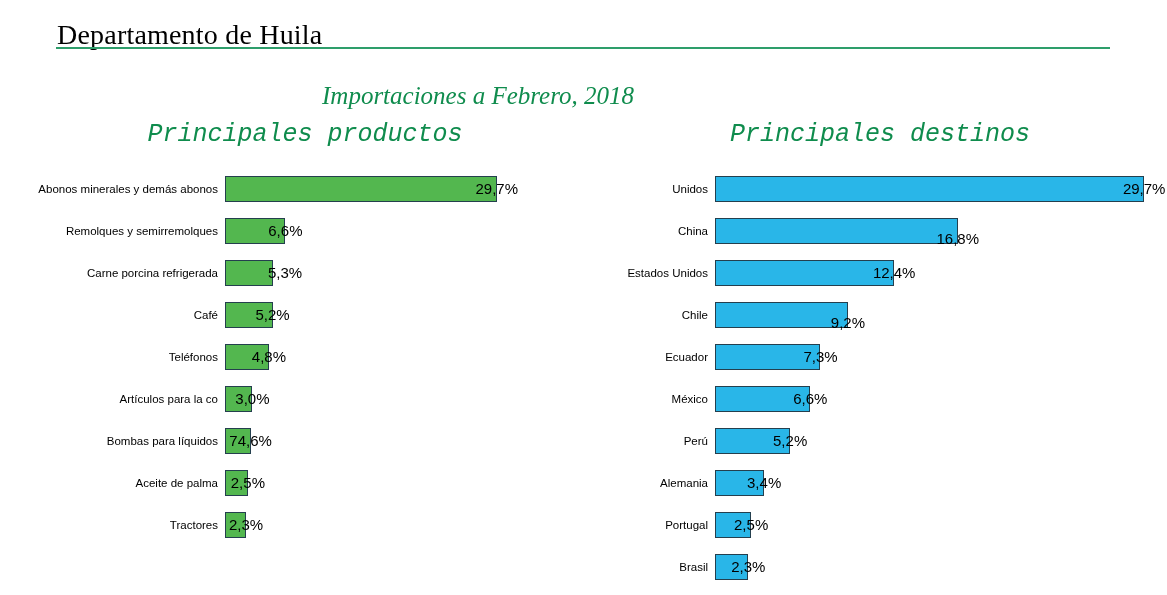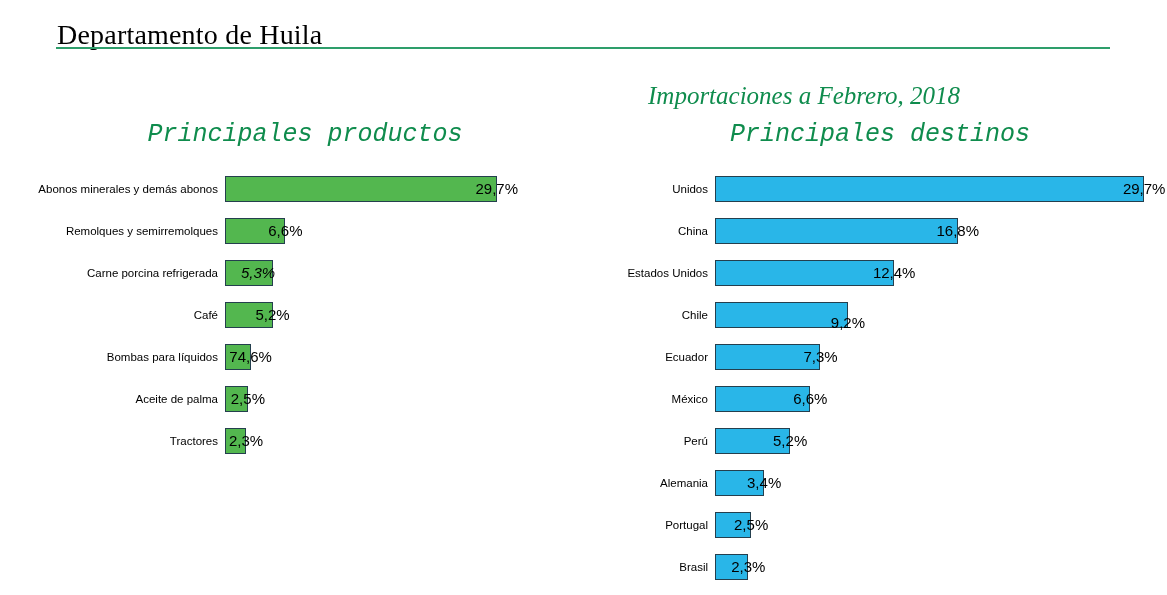--- a/index.html
+++ b/index.html
@@ -31,24 +31,24 @@
     position: absolute;
     left: 56px;
     top: 47px;
     width: 1054px;
     height: 2px;
     background: #2e9e6b;
   }
 
   #subtitle {
     position: absolute;
-    left: 12px;
+    left: 4px;
     top: 82px;
     width: 948px;
-    text-align: right;
+    text-align: center;
     font-family: "Liberation Serif", serif;
     font-style: italic;
     font-size: 25px;
     color: #0f8c4d;
     white-space: nowrap;
   }
 
   .panel-heading {
     position: absolute;
     top: 120px;
@@ -141,31 +141,45 @@
       <div class="cat-label">Remolques y semirremolques</div>
       <div class="bar-track">
         <div class="bar bar-green" style="width: 60.39px;"></div>
         <div class="bar-value" style="left: 60.39px;">6,6%</div>
       </div>
     </div>
     <div class="bar-row">
       <div class="cat-label">Carne porcina refrigerada</div>
       <div class="bar-track">
         <div class="bar bar-green" style="width: 48.495px;"></div>
-        <div class="bar-value" style="left: 33px; font-style: italic;">5,3%</div>
+        <div class="bar-value" style="left: 60px;">5,3%</div>
       </div>
     </div>
     <div class="bar-row">
       <div class="cat-label">Café</div>
       <div class="bar-track">
         <div class="bar bar-green" style="width: 47.58px;"></div>
         <div class="bar-value" style="left: 47.58px;">5,2%</div>
       </div>
     </div>
     <div class="bar-row">
+      <div class="cat-label">Teléfonos</div>
+      <div class="bar-track">
+        <div class="bar bar-green" style="width: 43.92px;"></div>
+        <div class="bar-value" style="left: 43.92px;">4,8%</div>
+      </div>
+    </div>
+    <div class="bar-row">
+      <div class="cat-label">Artículos para la co</div>
+      <div class="bar-track">
+        <div class="bar bar-green" style="width: 27.45px;"></div>
+        <div class="bar-value" style="left: 27.45px;">3,0%</div>
+      </div>
+    </div>
+    <div class="bar-row">
       <div class="cat-label">Bombas para líquidos</div>
       <div class="bar-track">
         <div class="bar bar-green" style="width: 25.62px;"></div>
         <div class="bar-value" style="left: 25.62px;">74,6%</div>
       </div>
     </div>
     <div class="bar-row">
       <div class="cat-label">Aceite de palma</div>
       <div class="bar-track">
         <div class="bar bar-green" style="width: 22.875px;"></div>
@@ -185,21 +199,21 @@
       <div class="cat-label">Unidos</div>
       <div class="bar-track">
         <div class="bar bar-blue" style="width: 429.165px;"></div>
         <div class="bar-value" style="left: 429.165px;">29,7%</div>
       </div>
     </div>
     <div class="bar-row">
       <div class="cat-label">China</div>
       <div class="bar-track">
         <div class="bar bar-blue" style="width: 242.76px;"></div>
-        <div class="bar-value" style="left: 242.76px;">16,8%</div>
+        <div class="bar-value" style="left: 242.76px; margin-top: 8px;">16,8%</div>
       </div>
     </div>
     <div class="bar-row">
       <div class="cat-label">Estados Unidos</div>
       <div class="bar-track">
         <div class="bar bar-blue" style="width: 179.18px;"></div>
         <div class="bar-value" style="left: 179.18px;">12,4%</div>
       </div>
     </div>
     <div class="bar-row">

